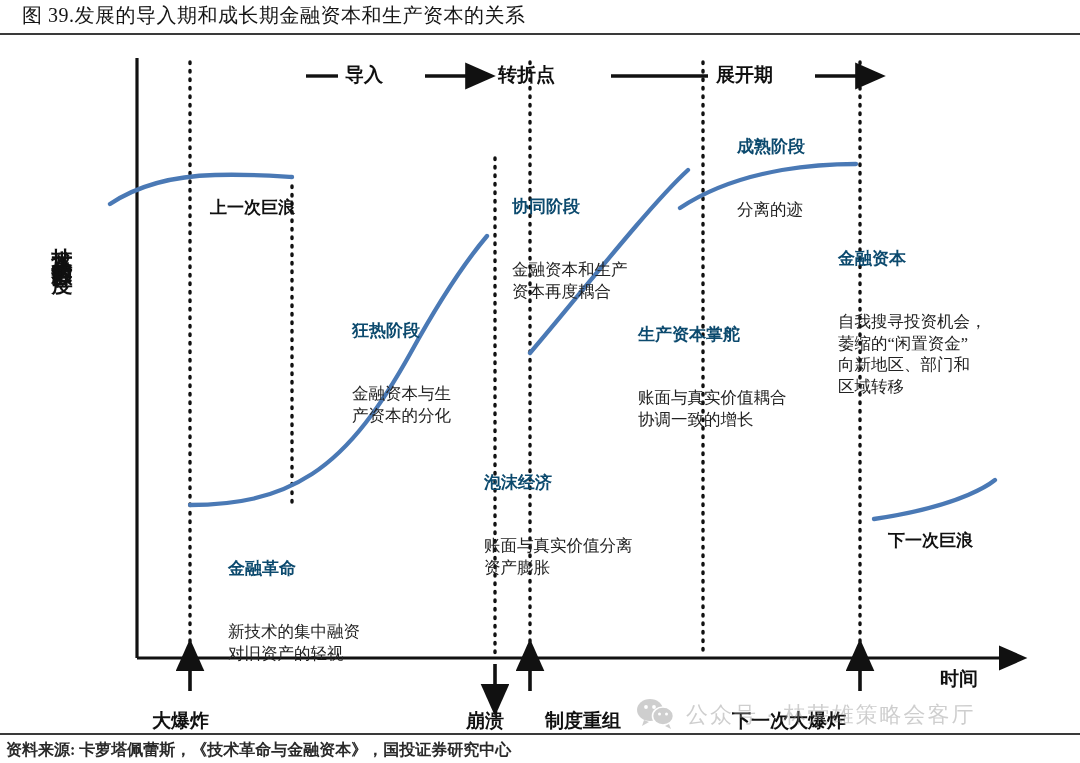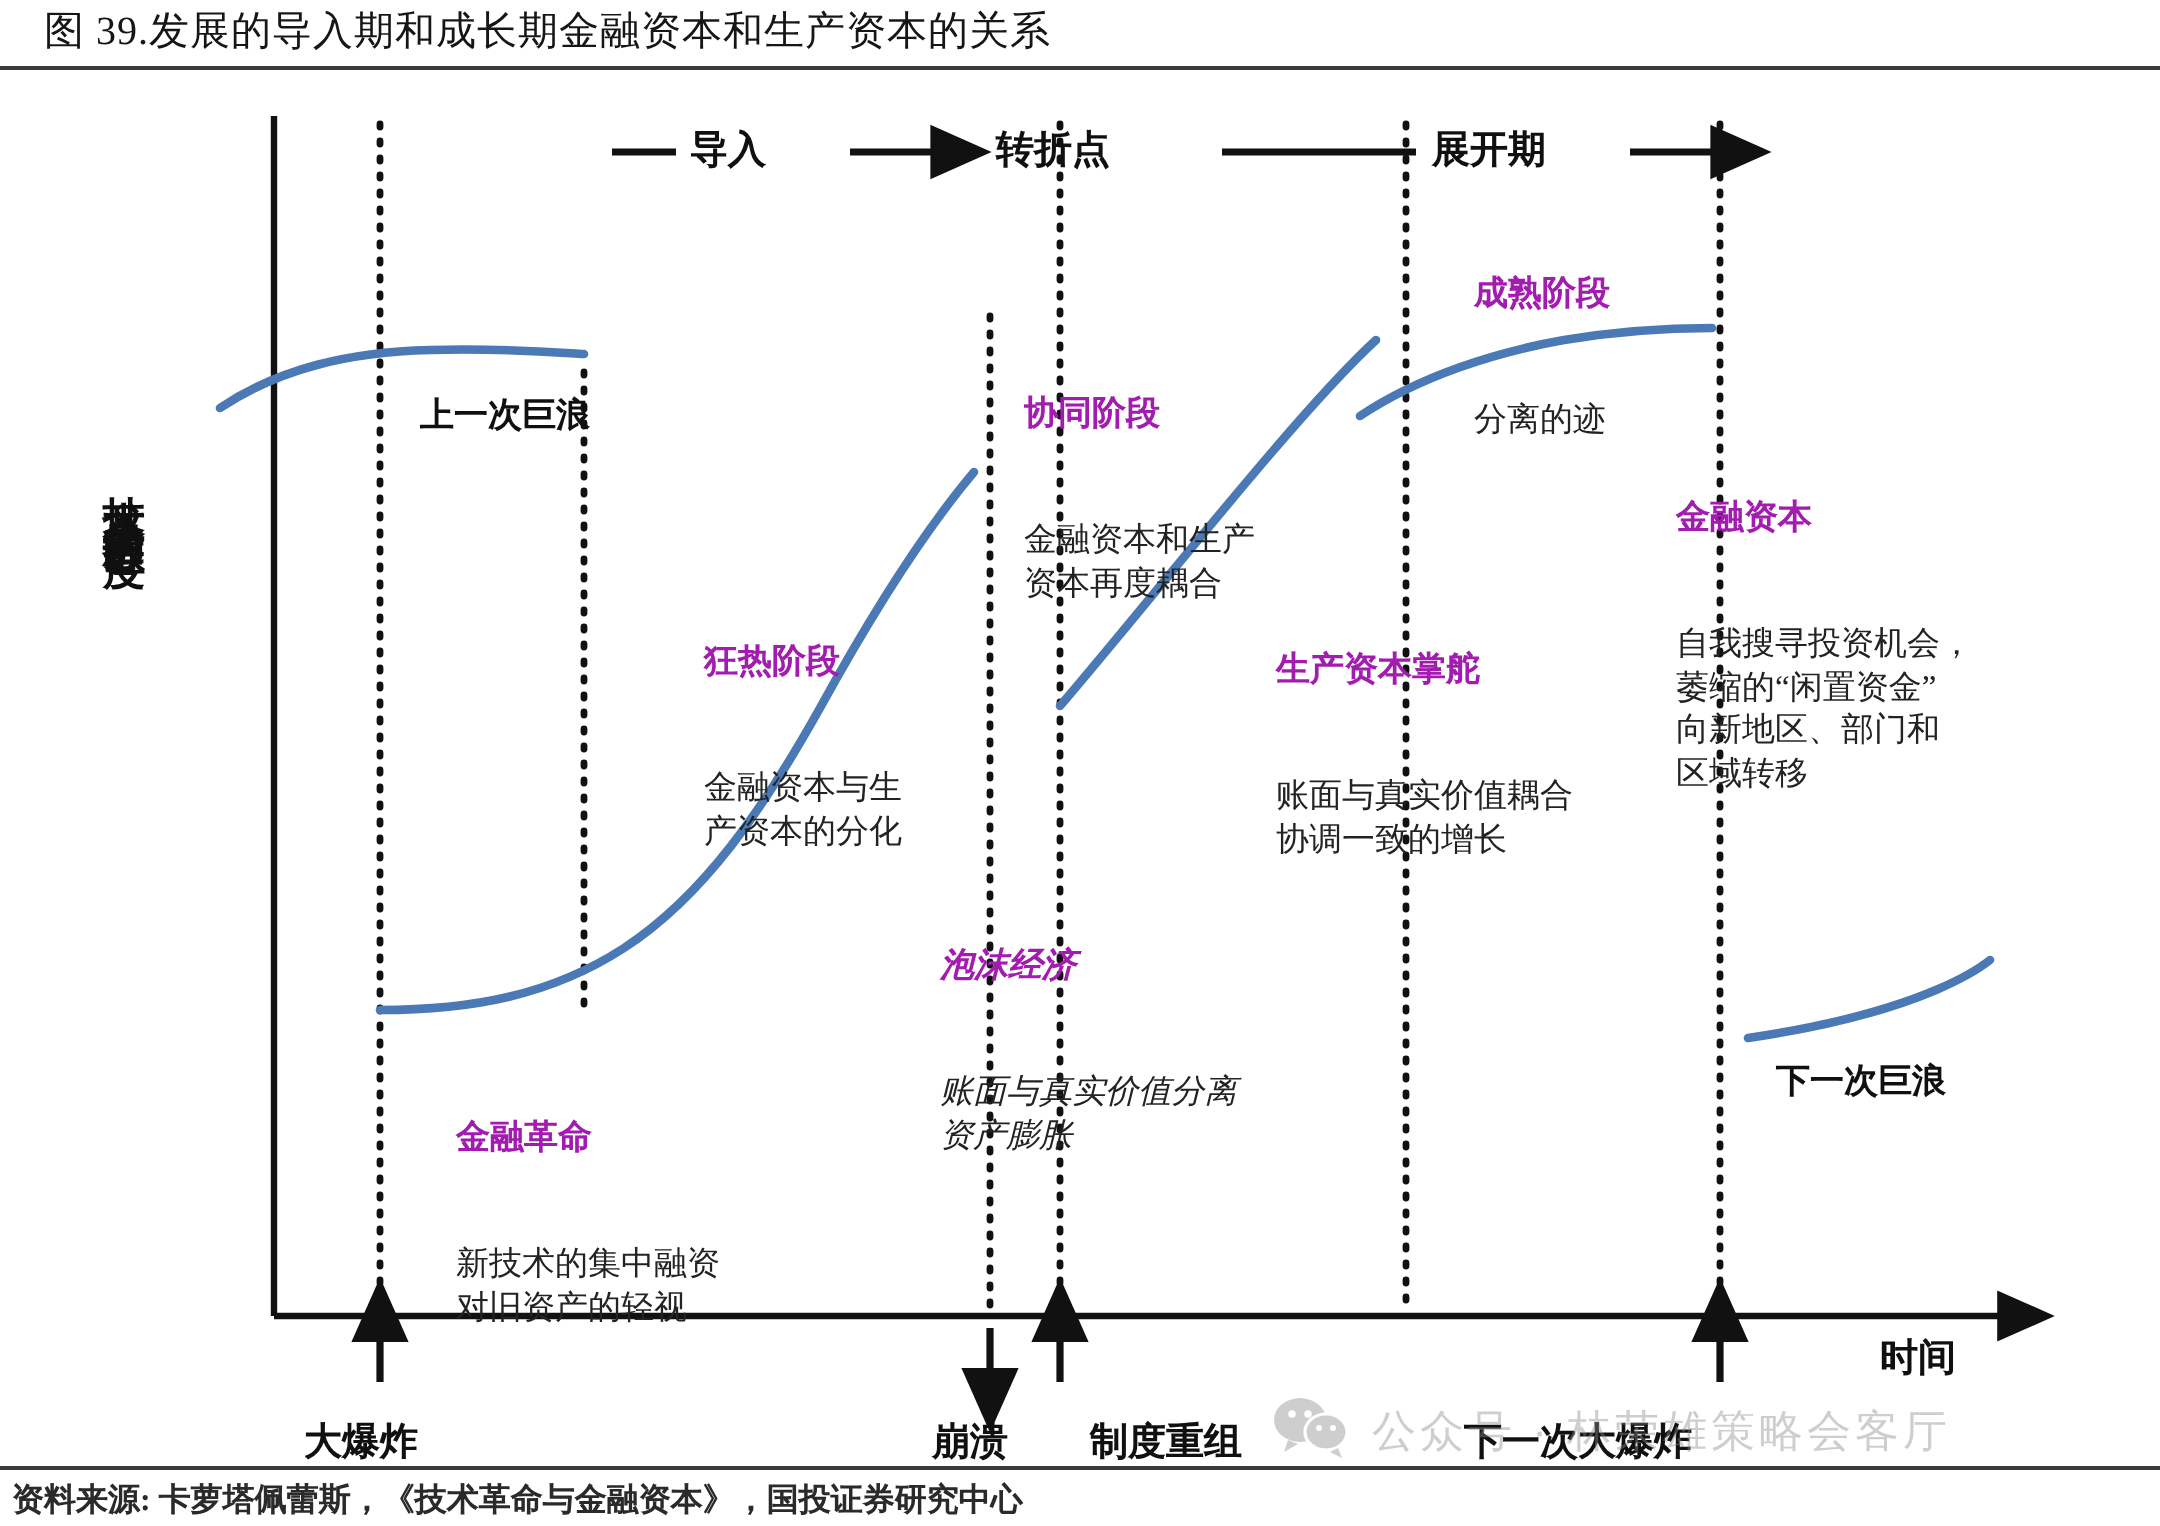--- a/index.html
+++ b/index.html
@@ -53,21 +53,21 @@
   
   .ann {
     position: absolute;
     white-space: pre;
     line-height: 1.30;
   }
   .ann .hd {
     font-weight: bold;
     font-size: 17px;
     display: block;
-    color: #a21caf;
+    color: #0c4a6e;
   }
   .ann .bd {
     font-size: 16.5px;
     display: block;
     color: #232323;
   }
   .plain {
     position: absolute;
     white-space: pre;
     font-size: 17px;
@@ -239,21 +239,21 @@
 协调一致的增长</span>
   </div>
 
   <div class="ann" style="left:352px; top:242px;">
     <span class="hd">狂热阶段</span>
     <span class="bd">金融资本与生
 产资本的分化</span>
   </div>
 
 
-  <div class="ann" style="left:470px; top:394px;font-style:italic;">
+  <div class="ann" style="left:484px; top:394px;">
     <span class="hd">泡沫经济</span>
     <span class="bd">账面与真实价值分离
 资产膨胀</span>
   </div>
 
   <div class="ann" style="left:228px; top:480px;">
     <span class="hd">金融革命</span>
     <span class="bd">新技术的集中融资
 对旧资产的轻视</span>
   </div>

